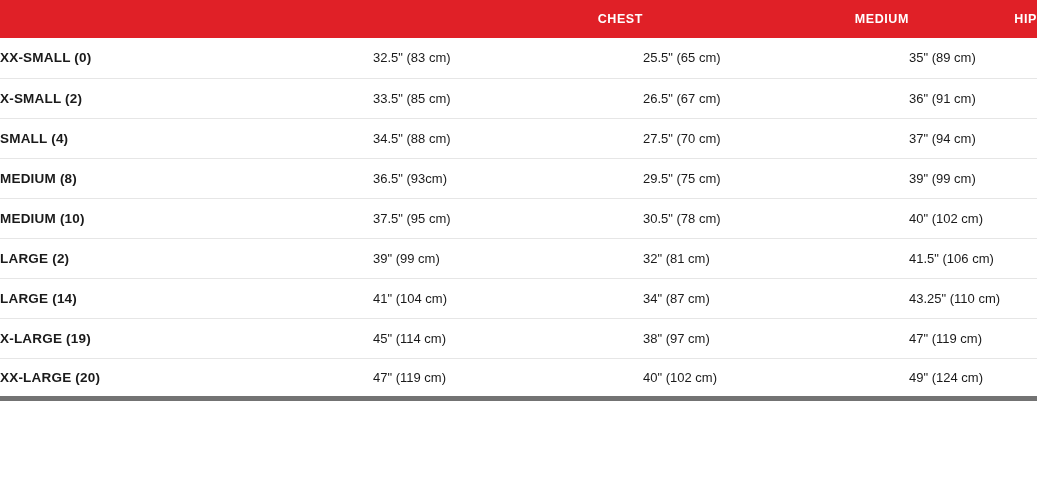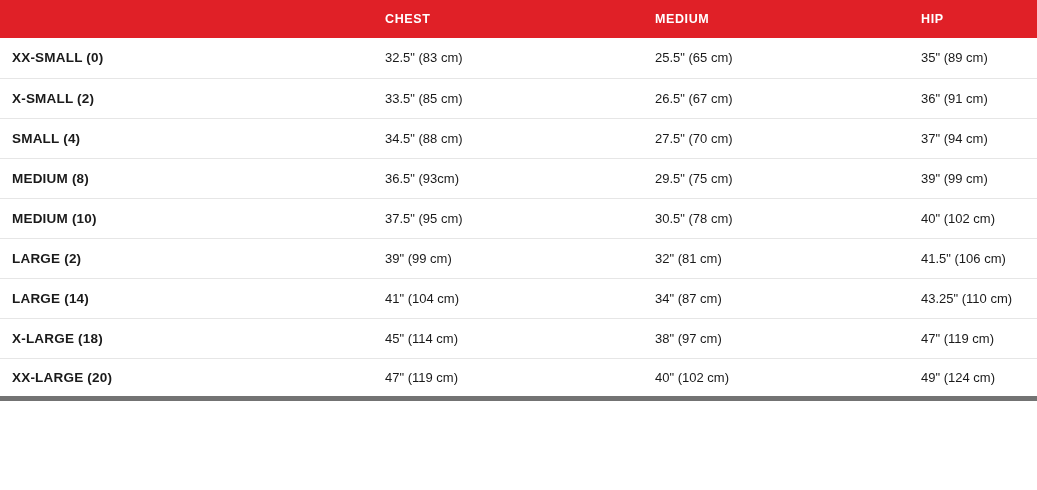--- a/index.html
+++ b/index.html
@@ -24,39 +24,39 @@
     table-layout: fixed;
   }
   table.size-table col.c0 { width: 373px; }
   table.size-table col.c1 { width: 270px; }
   table.size-table col.c2 { width: 266px; }
   table.size-table col.c3 { width: 128px; }
 
   thead th {
     background: #e02027;
     color: #ffffff;
-    text-align: left;
+    text-align: right;
     font-size: 12.5px;
     font-weight: 700;
     letter-spacing: 0.6px;
     padding: 11px 0 11px 12px;
     height: 38px;
     box-sizing: border-box;
     border: none;
     vertical-align: middle;
   }
   thead th.blank {
     padding-left: 12px;
   }
   tbody td {
     border-bottom: 1px solid #e6e6e6;
     height: 40px;
     box-sizing: border-box;
     vertical-align: middle;
-    padding: 0 0 0 12px;
+    padding: 0 0 0 0;
     font-size: 13px;
     color: #1a1a1a;
     background: #ffffff;
   }
   tbody td.size-label {
     font-weight: 700;
     font-size: 13.5px;
     letter-spacing: 0.2px;
   }
   tbody tr:last-child td {
@@ -119,21 +119,21 @@
         <td>32" (81 cm)</td>
         <td>41.5" (106 cm)</td>
       </tr>
       <tr>
         <td class="size-label">LARGE (14)</td>
         <td>41" (104 cm)</td>
         <td>34" (87 cm)</td>
         <td>43.25" (110 cm)</td>
       </tr>
       <tr>
-        <td class="size-label">X-LARGE (18)</td>
+        <td class="size-label">X-LARGE (19)</td>
         <td>45" (114 cm)</td>
         <td>38" (97 cm)</td>
         <td>47" (119 cm)</td>
       </tr>
       <tr>
         <td class="size-label">XX-LARGE (20)</td>
         <td>47" (119 cm)</td>
         <td>40" (102 cm)</td>
         <td>49" (124 cm)</td>
       </tr>

